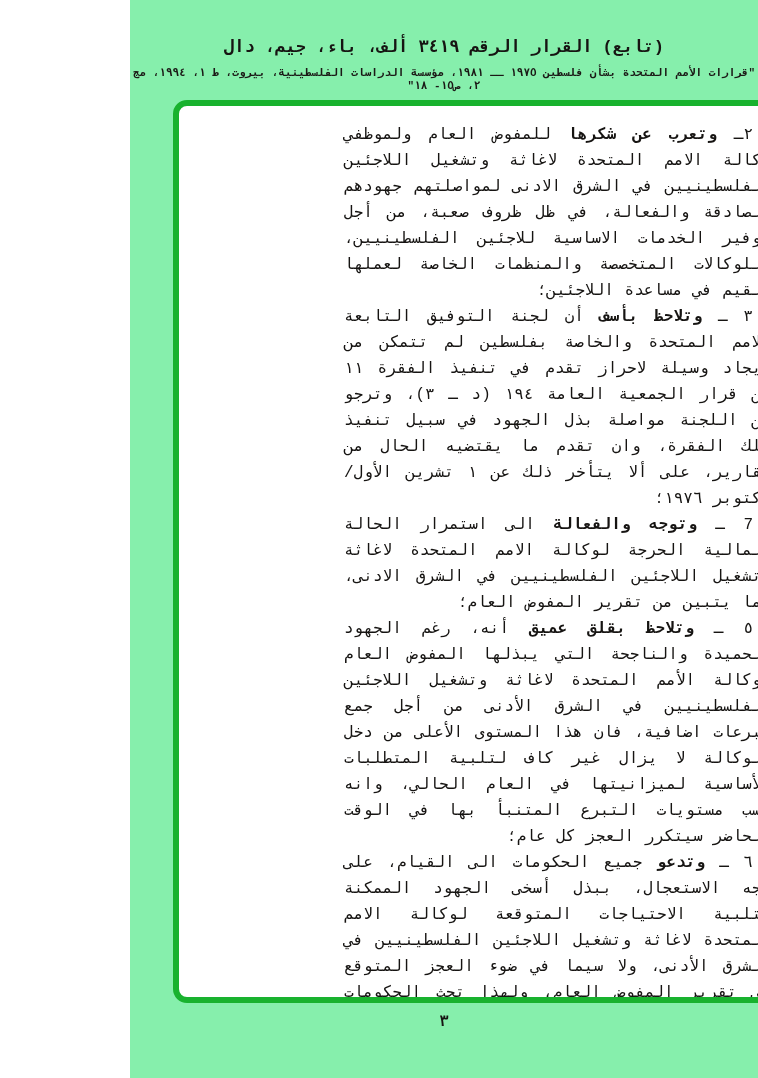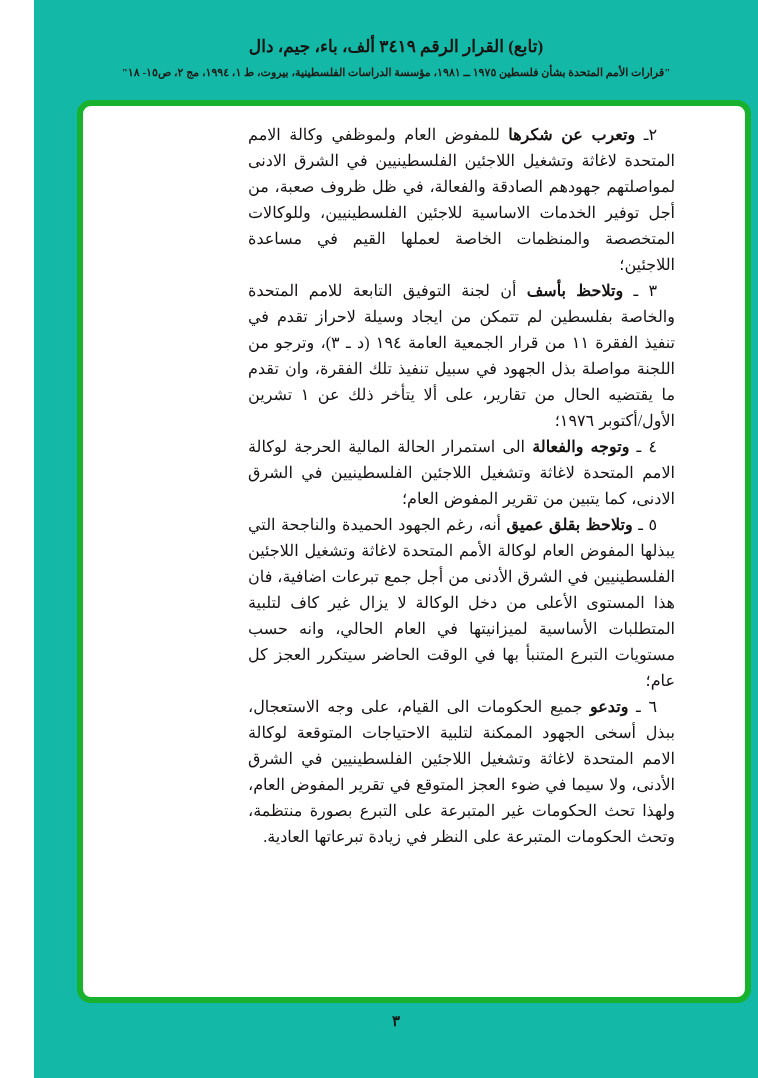--- a/index.html
+++ b/index.html
@@ -1,23 +1,23 @@
 <!DOCTYPE html>
 <html lang="ar" dir="rtl"><head>
 <meta charset="utf-8">
 <style>
   * { margin: 0; padding: 0; box-sizing: border-box; }
   html, body { background: #ffffff; }
   .page {
     position: relative;
-    width: 724px;
+    width: 628px;
     height: 1078px;
-    background: #14b8a6;
+    background: #86efac;
     color: #161412;
-    font-family: Liberation Serif, serif;
+    font-family: Liberation Mono, monospace;
     direction: rtl;
     overflow: hidden;
   }
   .doc-header { text-align: center; padding-top: 36px; }
   .doc-title {
     font-size: 17px;
     font-weight: bold;
     letter-spacing: 0.5px;
   }
   .doc-citation {
@@ -79,21 +79,21 @@
   <header class="doc-header">
     <div class="doc-title">(تابع) القرار الرقم ٣٤١٩ ألف، باء، جيم، دال</div>
     <div class="doc-citation">"قرارات الأمم المتحدة بشأن فلسطين ١٩٧٥ ــ ١٩٨١، مؤسسة الدراسات الفلسطينية، بيروت، ط ١، ١٩٩٤، مج ٢، ص١٥- ١٨"</div>
   </header>
 
   <div class="frame" style="border-color: rgb(24, 178, 46);">
 
     <div class="body-text">
       <p class="para"><span class="pnum">٢ـ</span> <span class="plead">وتعرب عن شكرها</span> <span class="ptext">للمفوض العام ولموظفي وكالة الامم المتحدة لاغاثة وتشغيل اللاجئين الفلسطينيين في الشرق الادنى لمواصلتهم جهودهم الصادقة والفعالة، في ظل ظروف صعبة، من أجل توفير الخدمات الاساسية للاجئين الفلسطينيين، وللوكالات المتخصصة والمنظمات الخاصة لعملها القيم في مساعدة اللاجئين؛</span></p>
       <p class="para"><span class="pnum">٣ ـ</span> <span class="plead">وتلاحظ بأسف</span> <span class="ptext">أن لجنة التوفيق التابعة للامم المتحدة والخاصة بفلسطين لم تتمكن من ايجاد وسيلة لاحراز تقدم في تنفيذ الفقرة ١١ من قرار الجمعية العامة ١٩٤ (د ـ ٣)، وترجو من اللجنة مواصلة بذل الجهود في سبيل تنفيذ تلك الفقرة، وان تقدم ما يقتضيه الحال من تقارير، على ألا يتأخر ذلك عن ١ تشرين الأول/أكتوبر ١٩٧٦؛</span></p>
-      <p class="para"><span class="pnum">٤ ـ</span> <span class="plead">وتوجه والفعالة</span> <span class="ptext">الى استمرار الحالة المالية الحرجة لوكالة الامم المتحدة لاغاثة وتشغيل اللاجئين الفلسطينيين في الشرق الادنى، كما يتبين من تقرير المفوض العام؛</span></p>
+      <p class="para"><span class="pnum">7 ـ</span> <span class="plead">وتوجه والفعالة</span> <span class="ptext">الى استمرار الحالة المالية الحرجة لوكالة الامم المتحدة لاغاثة وتشغيل اللاجئين الفلسطينيين في الشرق الادنى، كما يتبين من تقرير المفوض العام؛</span></p>
       <p class="para"><span class="pnum">٥ ـ</span> <span class="plead">وتلاحظ بقلق عميق</span> <span class="ptext">أنه، رغم الجهود الحميدة والناجحة التي يبذلها المفوض العام لوكالة الأمم المتحدة لاغاثة وتشغيل اللاجئين الفلسطينيين في الشرق الأدنى من أجل جمع تبرعات اضافية، فان هذا المستوى الأعلى من دخل الوكالة لا يزال غير كاف لتلبية المتطلبات الأساسية لميزانيتها في العام الحالي، وانه حسب مستويات التبرع المتنبأ بها في الوقت الحاضر سيتكرر العجز كل عام؛</span></p>
       <p class="para"><span class="pnum">٦ ـ</span> <span class="plead">وتدعو</span> <span class="ptext">جميع الحكومات الى القيام، على وجه الاستعجال، ببذل أسخى الجهود الممكنة لتلبية الاحتياجات المتوقعة لوكالة الامم المتحدة لاغاثة وتشغيل اللاجئين الفلسطينيين في الشرق الأدنى، ولا سيما في ضوء العجز المتوقع في تقرير المفوض العام، ولهذا تحث الحكومات غير المتبرعة على التبرع بصورة منتظمة، وتحث الحكومات المتبرعة على النظر في زيادة تبرعاتها العادية.</span></p>
     </div>
 
 
   </div>
 
   <div class="page-number">٣</div>
 
 </div>

